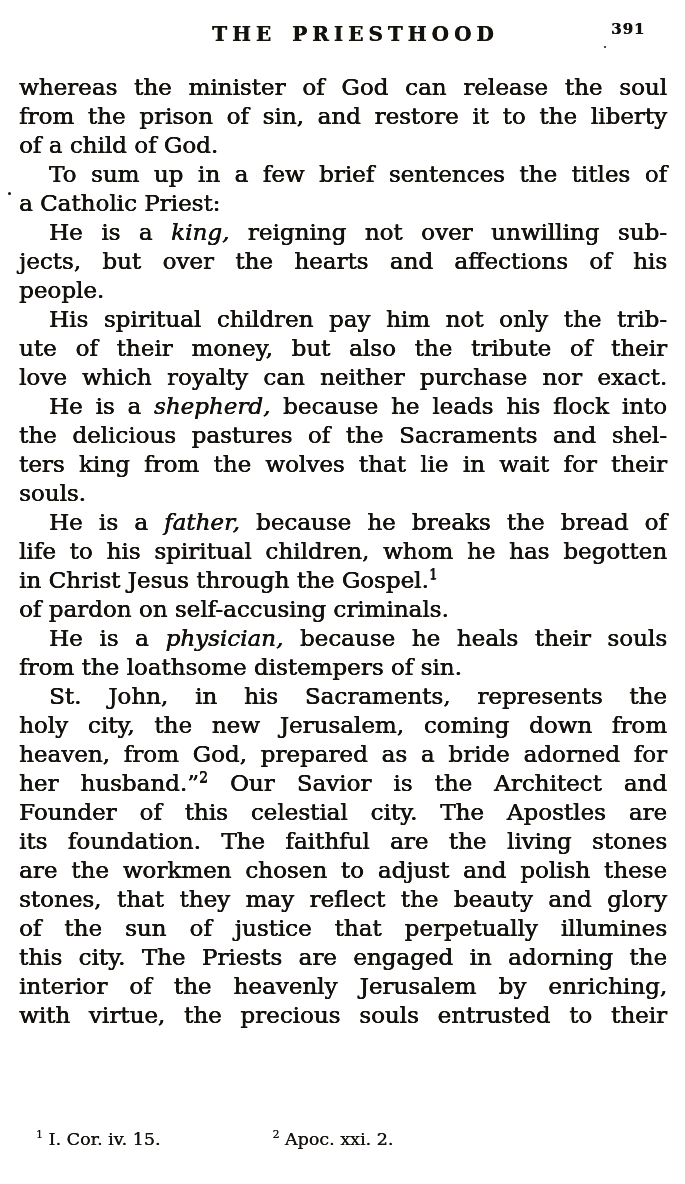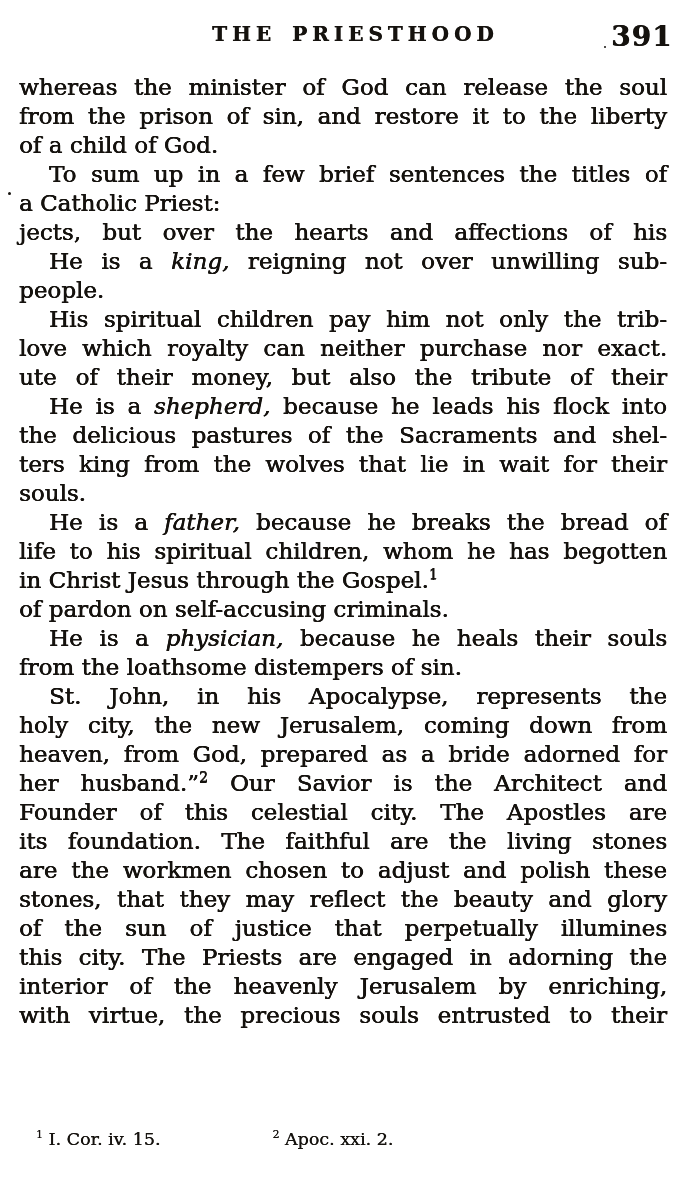--- a/index.html
+++ b/index.html
@@ -15,21 +15,21 @@
   }
   .running-header .title{
     position:absolute;left:212px;top:22px;
     font-size:20px;font-weight:700;
     letter-spacing:5px;word-spacing:4px;
     text-shadow:0.4px 0 0 currentColor;
     white-space:nowrap;
   }
   .running-header .pagenum{
     position:absolute;left:611px;top:20px;
-    font-size:28px;font-weight:700;letter-spacing:1px;
+    font-size:15px;font-weight:700;letter-spacing:1px;
     text-shadow:0.5px 0 0 currentColor;
   }
   .body-text{
     position:absolute;left:19px;top:73px;width:648px;
   }
   .paragraph{margin:0;padding:0;}
   .line{
     font-size:23px;
     line-height:29px;height:29px;
     text-align:justify;
@@ -66,49 +66,49 @@
       <div class="paragraph">
         <div class="line"><span>whereas the minister of God can release the soul</span></div>
         <div class="line"><span>from the prison of sin, and restore it to the liberty</span></div>
         <div class="line final"><span>of a child of God.</span></div>
       </div>
       <div class="paragraph">
         <div class="line indent"><span>To sum up in a few brief sentences the titles of</span></div>
         <div class="line final"><span>a Catholic Priest:</span></div>
       </div>
       <div class="paragraph">
+        <div class="line indent"><span>He is a </span><i>king,</i><span> reigning not over unwilling sub-</span></div>
         <div class="line"><span>jects, but over the hearts and affections of his</span></div>
-        <div class="line indent"><span>He is a </span><i>king,</i><span> reigning not over unwilling sub-</span></div>
         <div class="line final"><span>people.</span></div>
       </div>
       <div class="paragraph">
         <div class="line indent"><span>His spiritual children pay him not only the trib-</span></div>
+        <div class="line"><span>ute of their money, but also the tribute of their</span></div>
         <div class="line"><span>love which royalty can neither purchase nor exact.</span></div>
-        <div class="line"><span>ute of their money, but also the tribute of their</span></div>
       </div>
       <div class="paragraph">
         <div class="line indent"><span>He is a </span><i>shepherd,</i><span> because he leads his flock into</span></div>
         <div class="line"><span>the delicious pastures of the Sacraments and shel-</span></div>
         <div class="line"><span>ters king from the wolves that lie in wait for their</span></div>
         <div class="line final"><span>souls.</span></div>
       </div>
       <div class="paragraph">
         <div class="line indent"><span>He is a </span><i>father,</i><span> because he breaks the bread of</span></div>
         <div class="line"><span>life to his spiritual children, whom he has begotten</span></div>
         <div class="line final"><span>in Christ Jesus through the Gospel.</span><sup>1</sup></div>
       </div>
       <div class="paragraph">
         <div class="line final"><span>of pardon on self-accusing criminals.</span></div>
       </div>
       <div class="paragraph">
         <div class="line indent"><span>He is a </span><i>physician,</i><span> because he heals their souls</span></div>
         <div class="line final"><span>from the loathsome distempers of sin.</span></div>
       </div>
       <div class="paragraph">
-        <div class="line indent"><span>St. John, in his Apocalypse, represents the</span></div>
+        <div class="line indent"><span>St. John, in his Sacraments, represents the</span></div>
         <div class="line"><span>holy city, the new Jerusalem, coming down from</span></div>
         <div class="line"><span>heaven, from God, prepared as a bride adorned for</span></div>
         <div class="line"><span>her husband.”</span><sup>2</sup><span>  Our Savior is the Architect and</span></div>
         <div class="line"><span>Founder of this celestial city.  The Apostles are</span></div>
         <div class="line"><span>its foundation.  The faithful are the living stones</span></div>
         <div class="line"><span>are the workmen chosen to adjust and polish these</span></div>
         <div class="line"><span>stones, that they may reflect the beauty and glory</span></div>
         <div class="line"><span>of the sun of justice that perpetually illumines</span></div>
         <div class="line"><span>this city.  The Priests are engaged in adorning the</span></div>
         <div class="line"><span>interior of the heavenly Jerusalem by enriching,</span></div>

